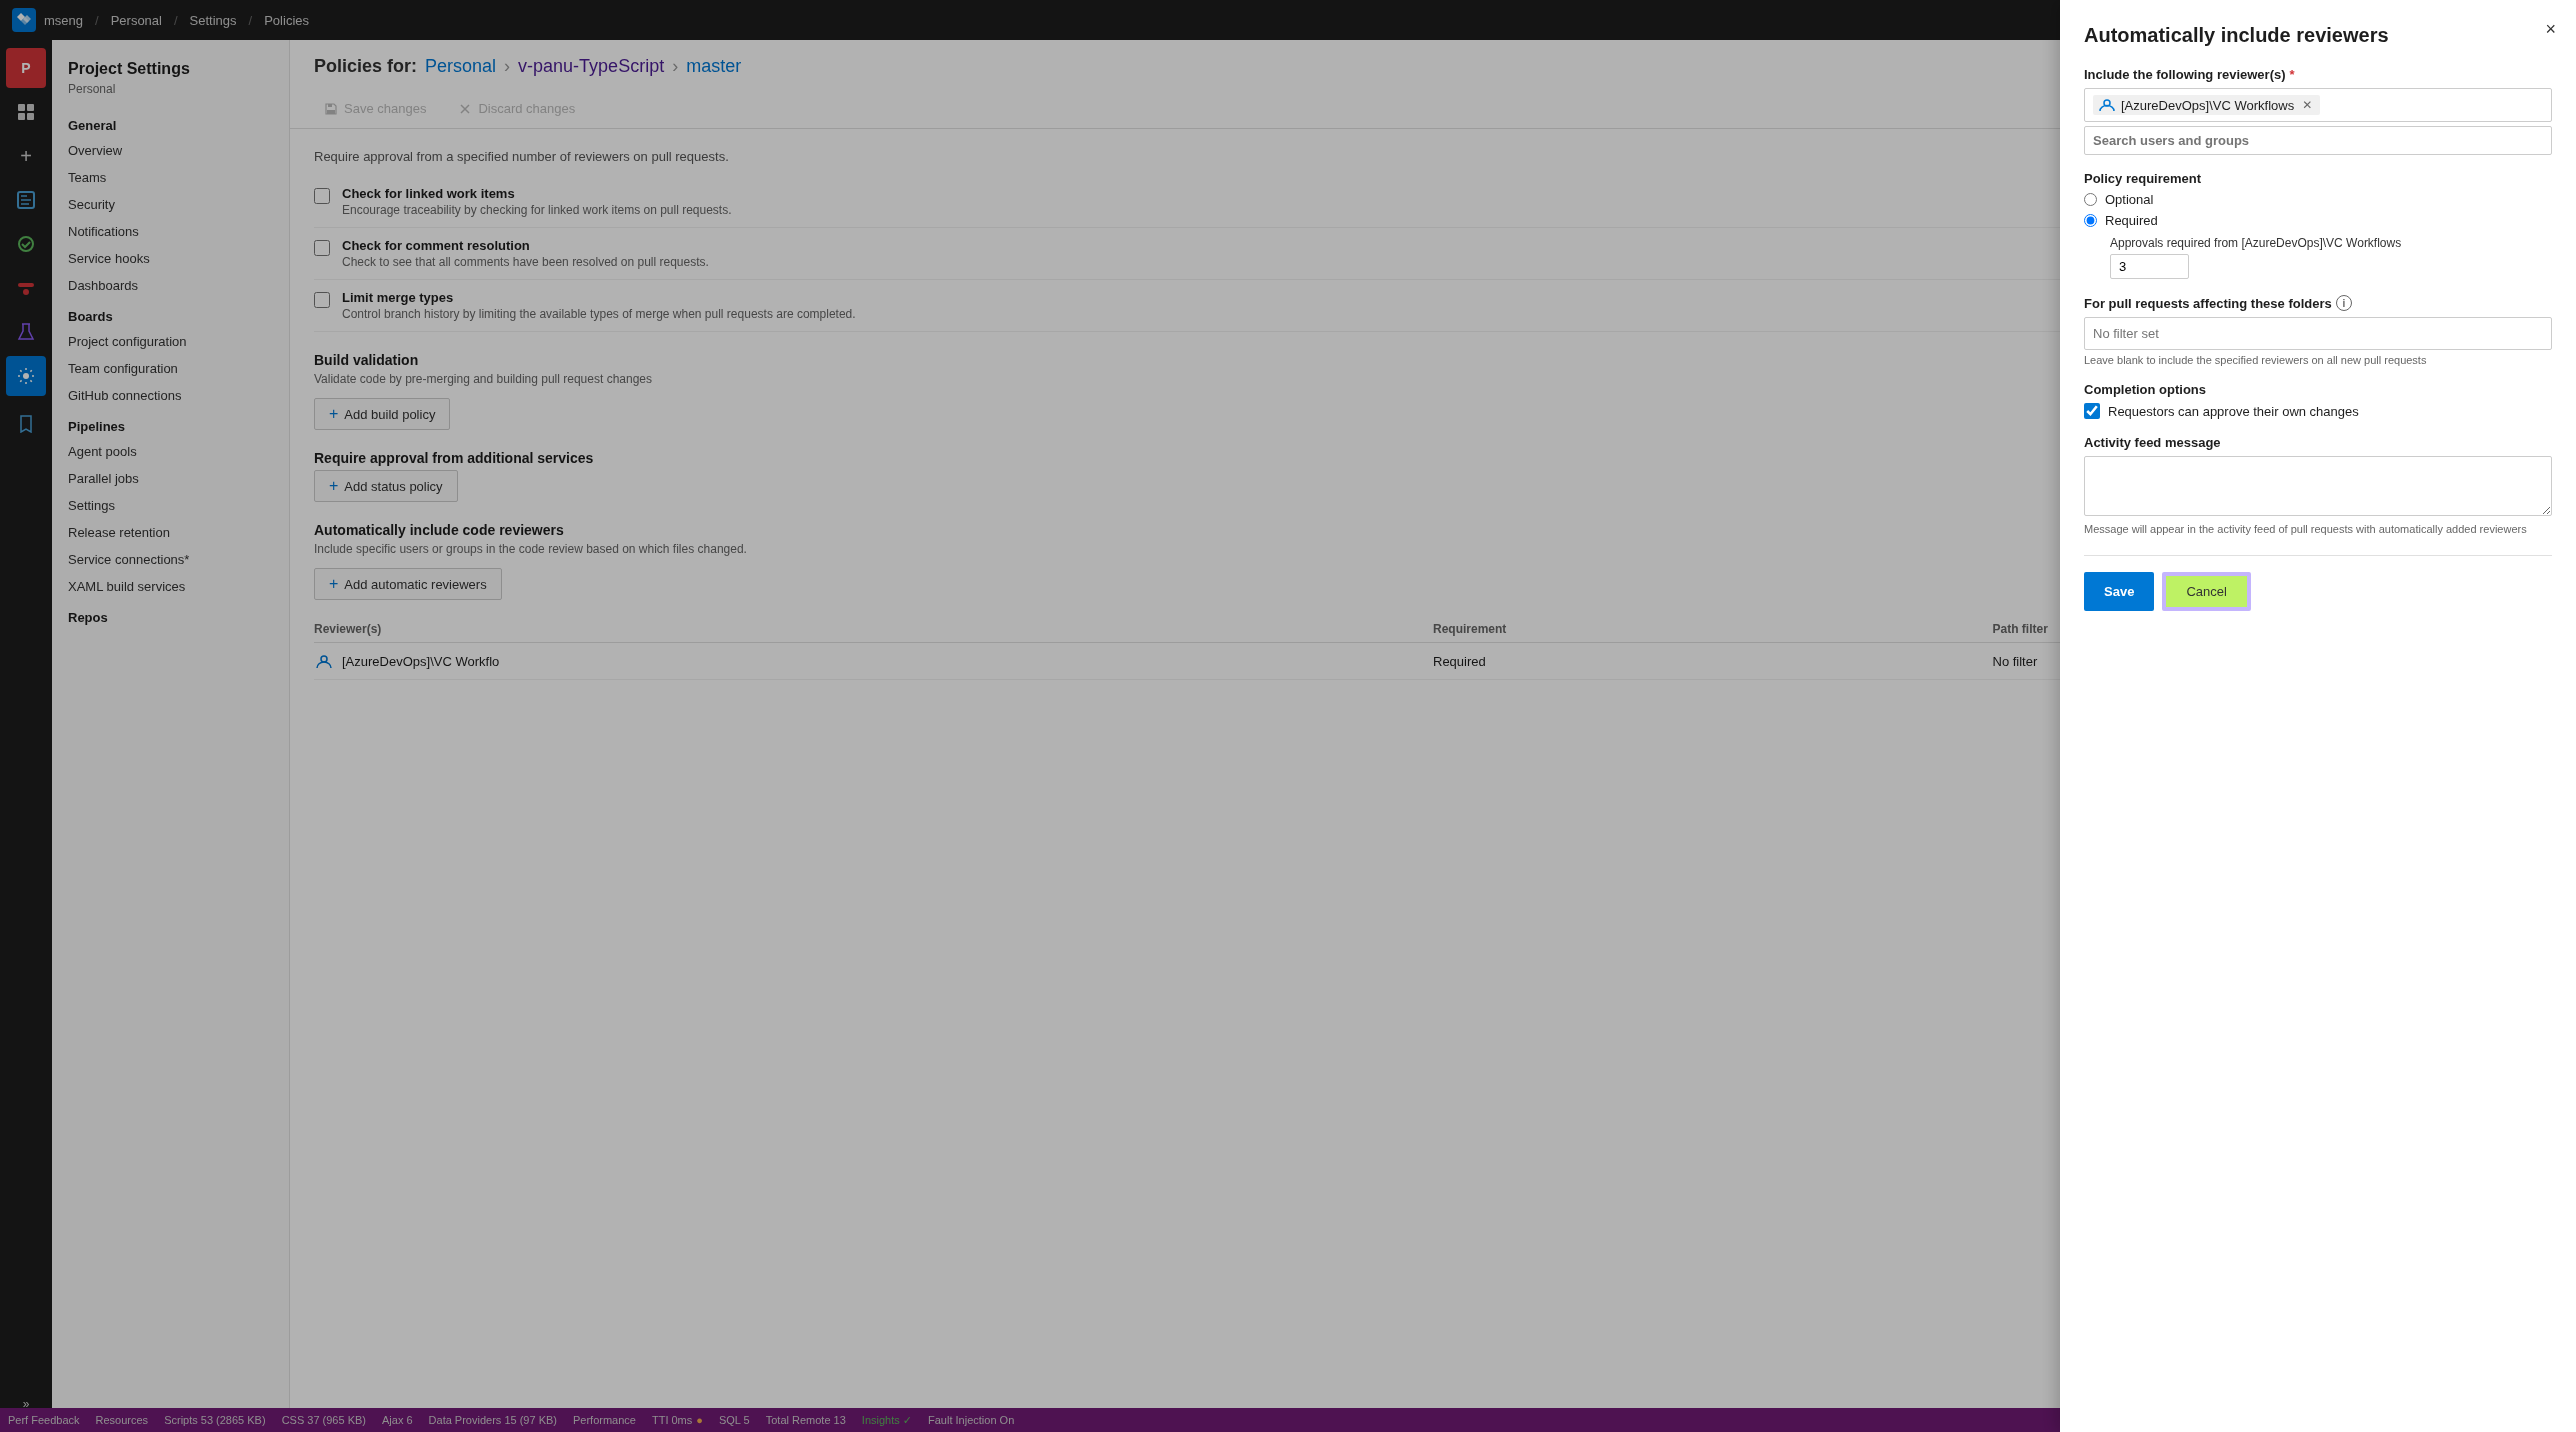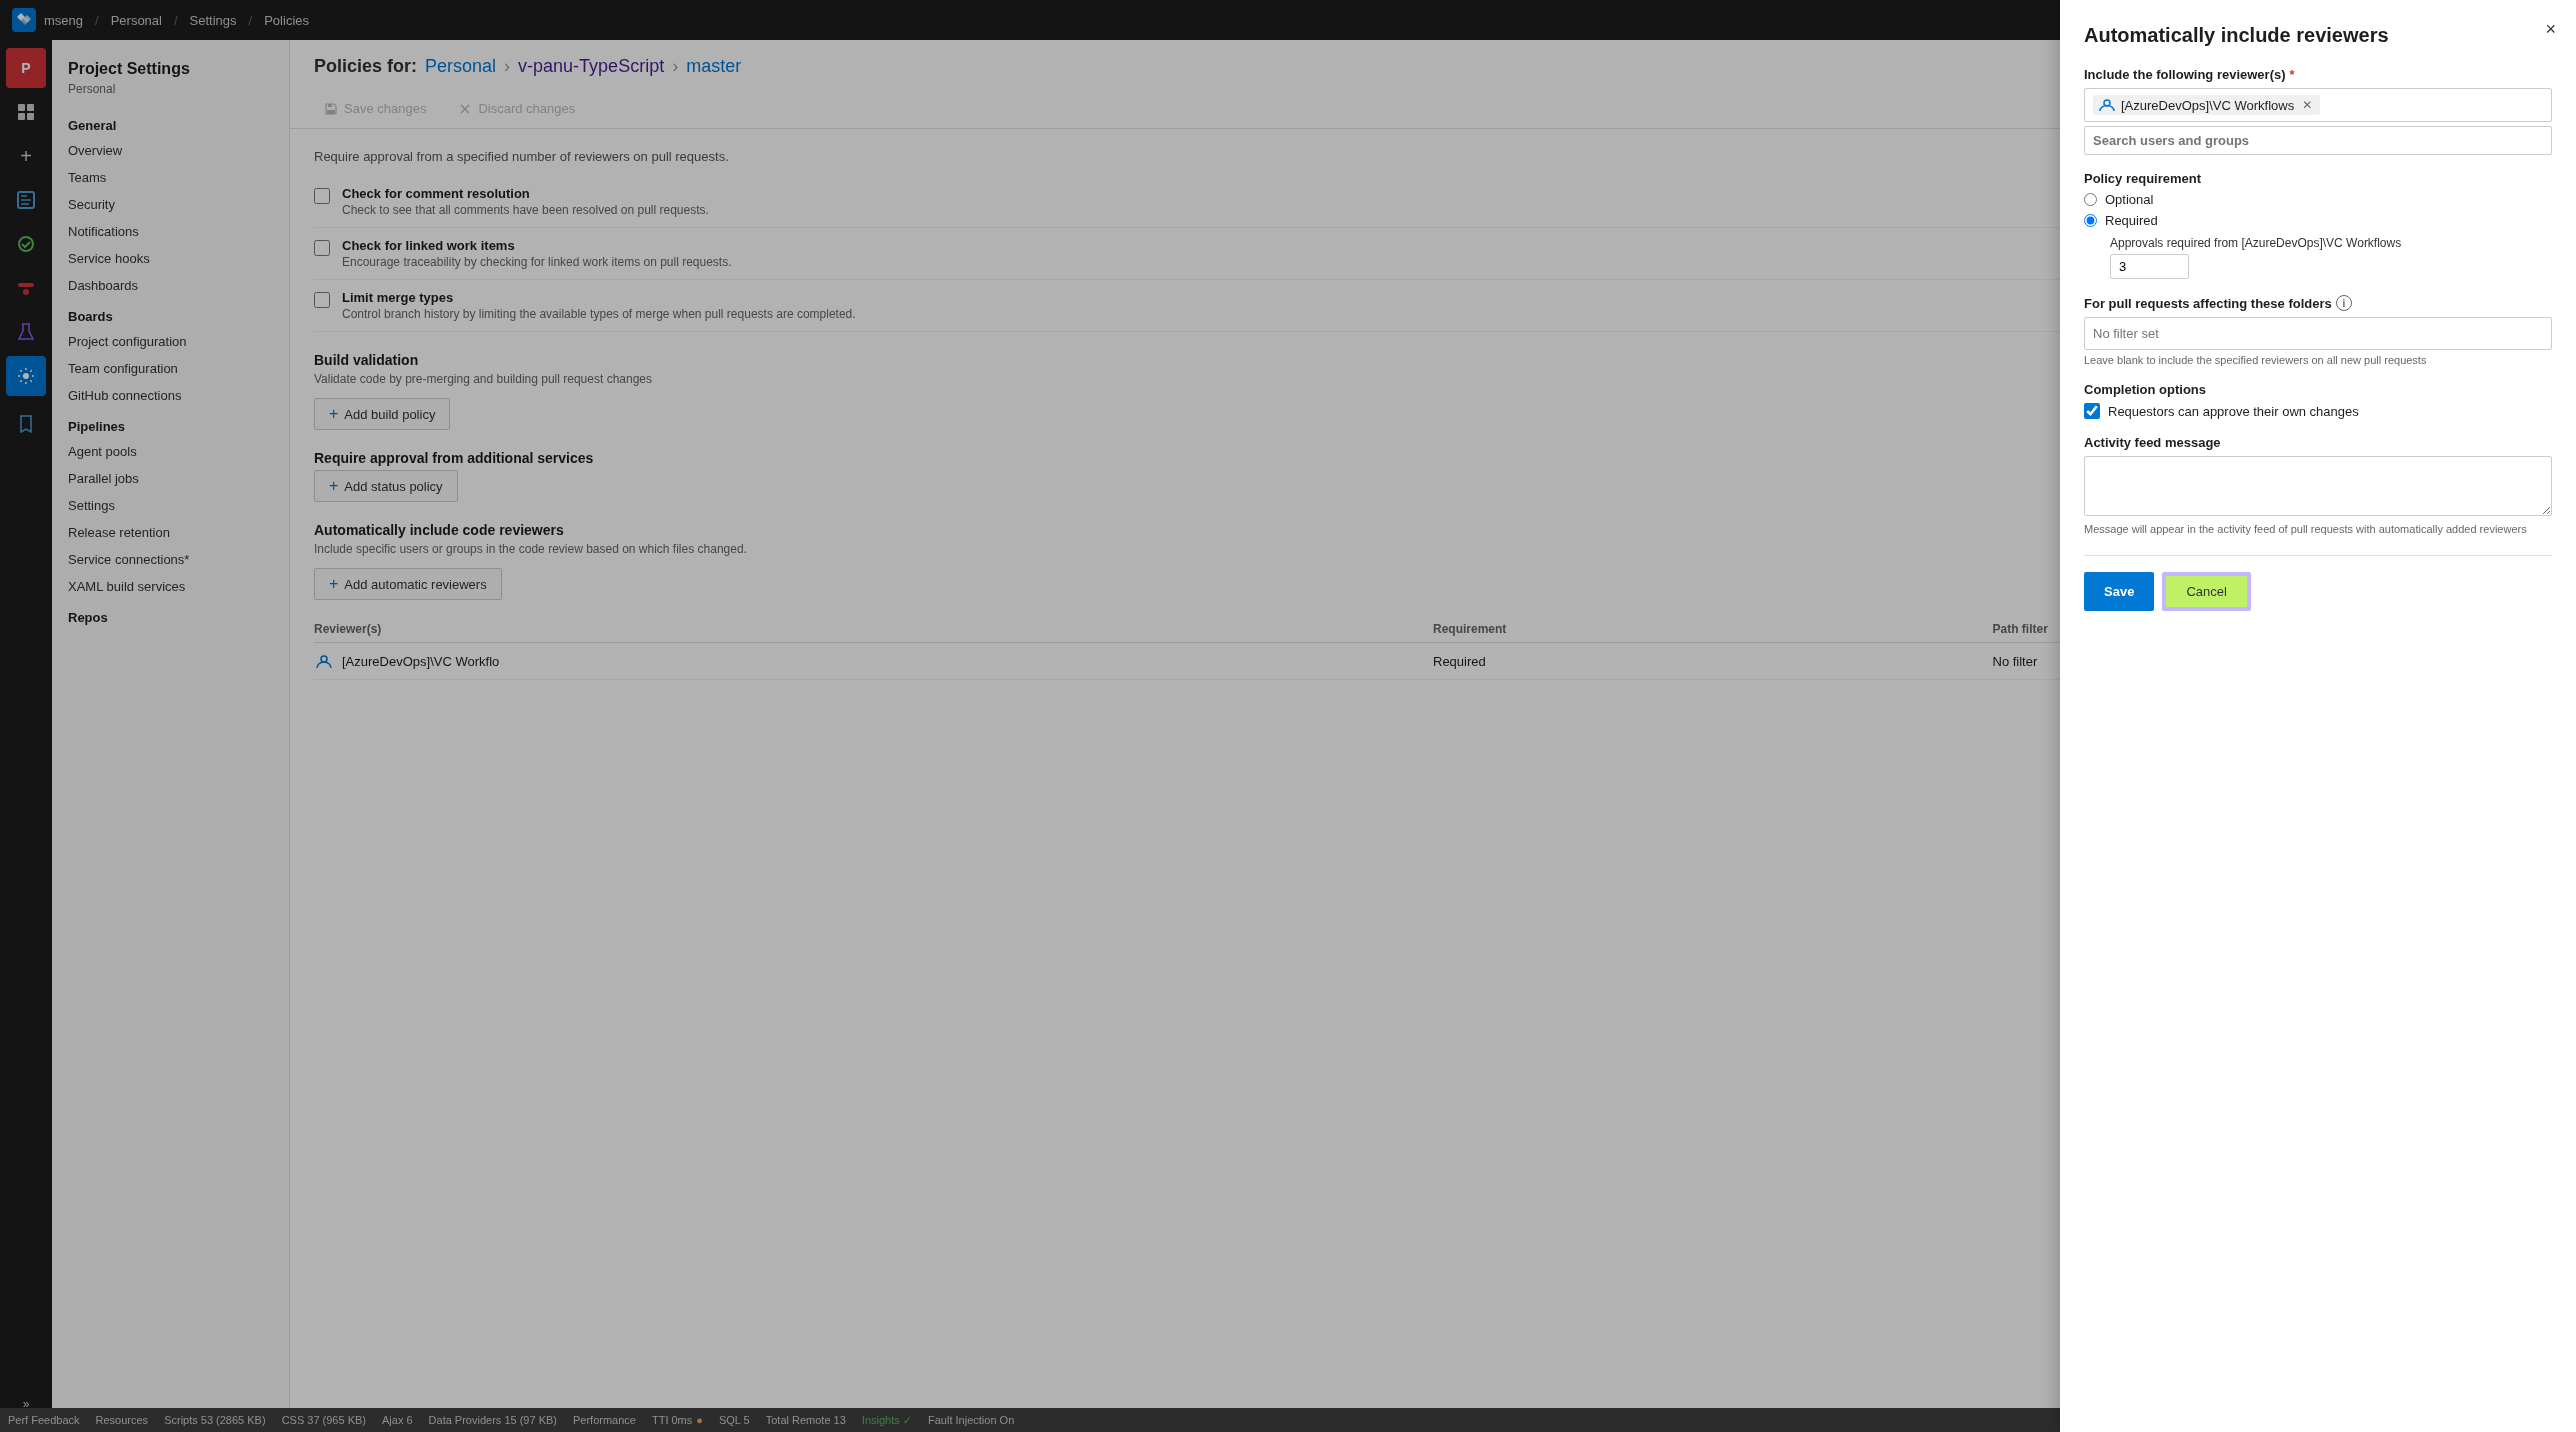--- a/index.html
+++ b/index.html
@@ -221,21 +221,21 @@
       flex-shrink: 0;
     }
 
     
     .status-bar {
       position: fixed;
       bottom: 0;
       left: 0;
       right: 0;
       height: 24px;
-      background: #404040;
+      background: #701a75;
       display: flex;
       align-items: center;
       font-size: 11px;
       color: #ccc;
       padding: 0 8px;
       gap: 16px;
       z-index: 100;
     }
     .status-item { display: flex; align-items: center; gap: 4px; }
 
@@ -552,30 +552,30 @@
         </button>
       </div>
     </div>
 
     <div class="main-content">
       <p style="font-size:13px; color:#555; margin-bottom:12px;">Require approval from a specified number of reviewers on pull requests.</p>
 
       <div class="policy-item">
         <input type="checkbox" style="">
         <div class="policy-item-text">
-          <h4>Check for comment resolution</h4>
-          <p>Check to see that all comments have been resolved on pull requests.</p>
+          <h4>Check for linked work items</h4>
+          <p>Encourage traceability by checking for linked work items on pull requests.</p>
         </div>
       </div>
 
       <div class="policy-item">
         <input type="checkbox" style="">
         <div class="policy-item-text">
-          <h4>Check for linked work items</h4>
-          <p>Encourage traceability by checking for linked work items on pull requests.</p>
+          <h4>Check for comment resolution</h4>
+          <p>Check to see that all comments have been resolved on pull requests.</p>
         </div>
       </div>
 
       <div class="policy-item">
         <input type="checkbox" style="">
         <div class="policy-item-text">
           <h4>Limit merge types</h4>
           <p>Control branch history by limiting the available types of merge when pull requests are completed.</p>
         </div>
       </div>

